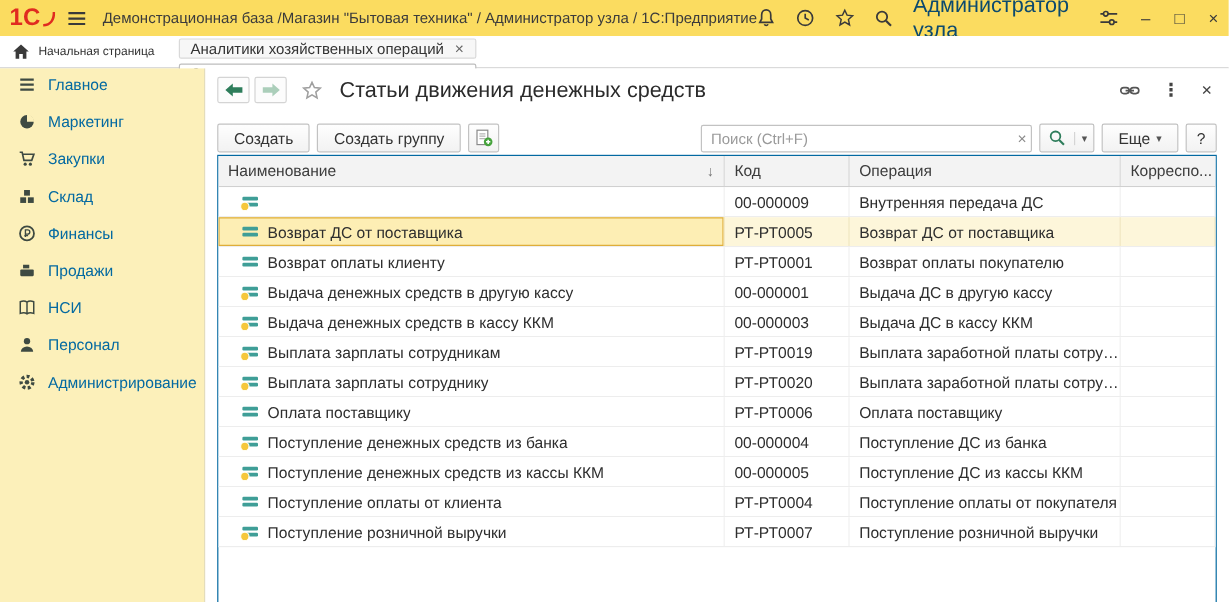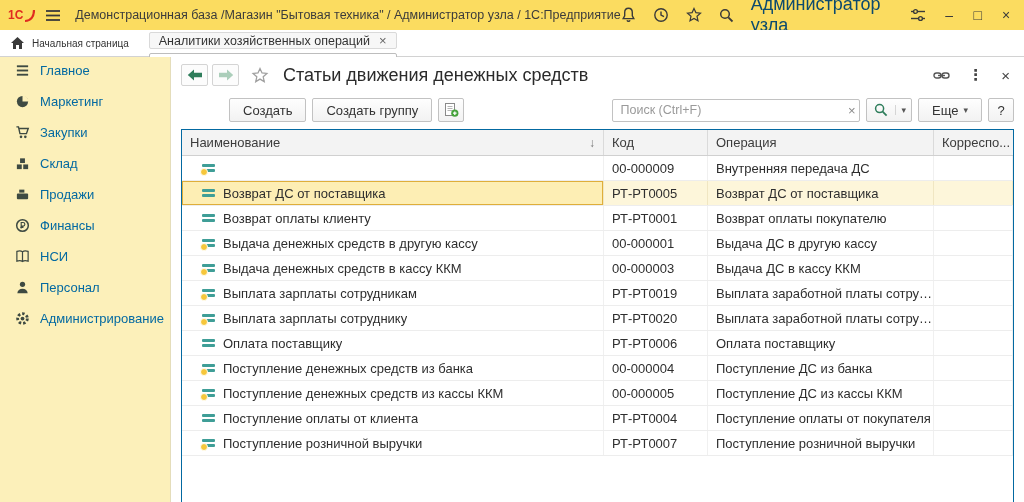--- a/index.html
+++ b/index.html
@@ -3,21 +3,21 @@
 <meta charset="utf-8">
 <style>
   * { margin:0; padding:0; box-sizing:border-box; }
   html,body { width:1024px; height:502px; overflow:hidden;
     font-family:"Liberation Sans","DejaVu Sans",sans-serif; font-size:13px; color:#333; background:#fff; }
 
   .app { width:1024px; height:502px; display:flex; flex-direction:column; }
 
   
   .titlebar { height:30px; background:#fbdc60; display:flex; align-items:center; flex:0 0 auto; }
-  .logo { display:flex; align-items:flex-start; margin:0 10px 0 8px; color:#e02b20; font-weight:bold; font-size:12px; line-height:16px; }
+  .logo { display:flex; align-items:flex-start; margin:0 10px 0 8px; color:#e02b20; font-weight:bold; font-size:20px; line-height:16px; }
   .logo .swoosh { margin:1px 0 0 1px; }
   .tb-ham { margin-right:14px; display:flex; align-items:center; cursor:pointer; }
   .tb-title { font-size:12.5px; color:#3b3b3b; white-space:nowrap; }
   .tb-right { margin-left:auto; display:flex; align-items:center; gap:17px; padding-right:12px; }
   .tb-ic { display:flex; align-items:center; cursor:pointer; }
   .tb-user { font-size:18px; color:#0c4a6e; }
   .win-ctl { font-size:14px; color:#3b3b3b; width:14px; text-align:center; cursor:pointer; line-height:1; }
 
   
   .tabbar { height:27px; background:#ffffff; border-bottom:1px solid #d2d2d2; display:flex; align-items:stretch; flex:0 0 auto; }
@@ -38,27 +38,27 @@
   .navrow { height:36px; display:flex; align-items:center; padding:0 10px; gap:4px; flex:0 0 auto; }
   .nav-btn { width:27px; height:22px; border:1px solid #d4d4d4; border-radius:2px; background:#fcfcfc; display:flex; align-items:center; justify-content:center; cursor:pointer; }
   .nav-btn.disabled { cursor:default; }
   .fav-star { margin:0 6px 0 8px; display:flex; cursor:pointer; }
   .page-title { font-size:18px; color:#2b2b2b; margin-left:4px; white-space:nowrap; }
   .nr-right { margin-left:auto; display:flex; align-items:center; gap:18px; padding-right:4px; }
   .kebab { font-size:15px; color:#444; cursor:pointer; font-weight:bold; }
   .form-close { font-size:15px; color:#444; cursor:pointer; }
 
   
-  .toolbar { height:34px; display:flex; align-items:center; padding:0 10px; gap:6px; flex:0 0 auto;margin-left:48px; }
+  .toolbar { height:34px; display:flex; align-items:flex-end; padding:0 10px; gap:6px; flex:0 0 auto; }
   .btn { height:24px; padding:0 13px; border:1px solid #c2c2c2; border-radius:2px;
     background:linear-gradient(#fefefe,#f2f2f2); font-size:13px; color:#333;
     display:inline-flex; align-items:center; gap:5px; cursor:pointer; white-space:nowrap; }
   .btn.sq { width:26px; padding:0; justify-content:center; }
   .search-wrap { margin-left:auto; position:relative; display:flex; align-items:center; }
-  .search-input { width:248px; height:23px; border:1px solid #c2c2c2; border-radius:2px; padding:0 20px 0 7px; font-size:12.5px; font-family:inherit; color:#333; }
+  .search-input { width:276px; height:23px; border:1px solid #c2c2c2; border-radius:2px; padding:0 20px 0 7px; font-size:12.5px; font-family:inherit; color:#333; }
   .search-input::placeholder { color:#9a9a9a; }
   .clear-x { position:absolute; right:5px; color:#8a8a8a; font-size:13px; cursor:pointer; line-height:1; }
   .split-btn { height:24px; border:1px solid #c2c2c2; border-radius:2px; background:linear-gradient(#fefefe,#f2f2f2); display:inline-flex; align-items:center; cursor:pointer; }
   .split-main { padding:0 7px; display:flex; align-items:center; }
   .split-caret { padding:0 5px; border-left:1px solid #d5d5d5; font-size:9px; color:#555; }
   .caret { font-size:9px; color:#555; }
 
   
   .table { margin:2px 10px 0 10px; border:1px solid #0369a1; height:424px; overflow:hidden; flex:0 0 auto; }
   .thead { display:flex; height:26px; background:#f3f3f3; border-bottom:1px solid #d0d0d0; color:#3c3c3c; }
@@ -208,36 +208,36 @@
                 <rect x="8.8" y="9" width="5.2" height="5"></rect>
                 <rect x="5.4" y="2.5" width="5.2" height="5"></rect>
               </g>
             </svg>
           </span>
           <span class="sb-label">Склад</span>
         </div>
         <div class="sb-item">
           <span class="sb-ico">
             <svg viewBox="0 0 16 16" width="15" height="15">
+              <circle cx="8" cy="8" r="6.2" fill="none" stroke="#3e4a42" stroke-width="1.6"></circle>
+              <path d="M6.6 11.2 V4.8 h2 a1.9 1.9 0 0 1 0 3.8 h-2 M5.6 10 h3.4" stroke="#3e4a42" stroke-width="1.2" fill="none"></path>
+            </svg>
+          </span>
+          <span class="sb-label">Финансы</span>
+        </div>
+        <div class="sb-item">
+          <span class="sb-ico">
+            <svg viewBox="0 0 16 16" width="15" height="15">
               <g fill="#3e4a42">
                 <rect x="2" y="7" width="12" height="6" rx="1"></rect>
                 <rect x="4.5" y="2.8" width="5.5" height="3.2"></rect>
               </g>
             </svg>
           </span>
           <span class="sb-label">Продажи</span>
-        </div>
-        <div class="sb-item">
-          <span class="sb-ico">
-            <svg viewBox="0 0 16 16" width="15" height="15">
-              <circle cx="8" cy="8" r="6.2" fill="none" stroke="#3e4a42" stroke-width="1.6"></circle>
-              <path d="M6.6 11.2 V4.8 h2 a1.9 1.9 0 0 1 0 3.8 h-2 M5.6 10 h3.4" stroke="#3e4a42" stroke-width="1.2" fill="none"></path>
-            </svg>
-          </span>
-          <span class="sb-label">Финансы</span>
         </div>
         <div class="sb-item">
           <span class="sb-ico">
             <svg viewBox="0 0 16 16" width="15" height="15">
               <path d="M8 3 C6.5 1.8 4 1.8 2 2.6 V13 c2 -0.8 4.5 -0.8 6 0.4 c1.5 -1.2 4 -1.2 6 -0.4 V2.6 C12 1.8 9.5 1.8 8 3 Z M8 3 V13.4" fill="none" stroke="#3e4a42" stroke-width="1.3"></path>
             </svg>
           </span>
           <span class="sb-label">НСИ</span>
         </div>
         <div class="sb-item">

